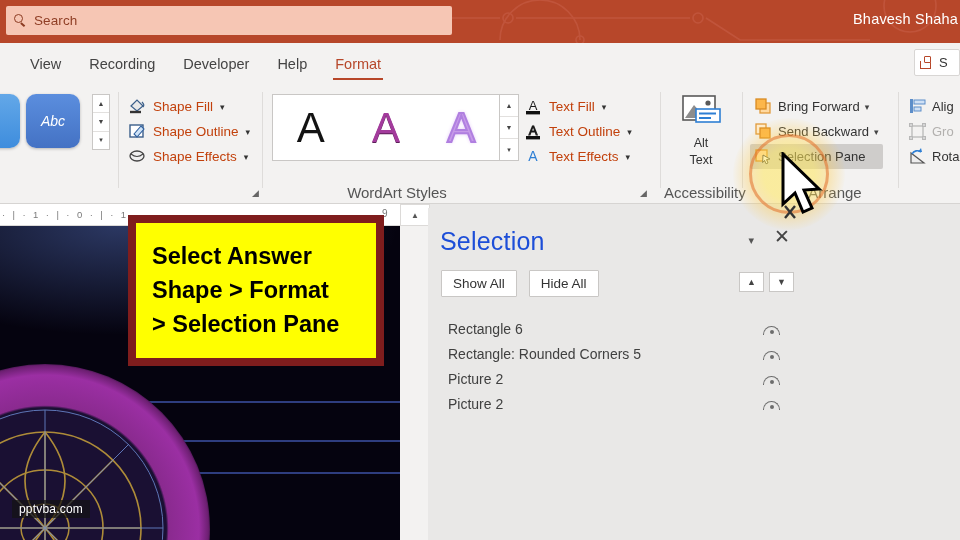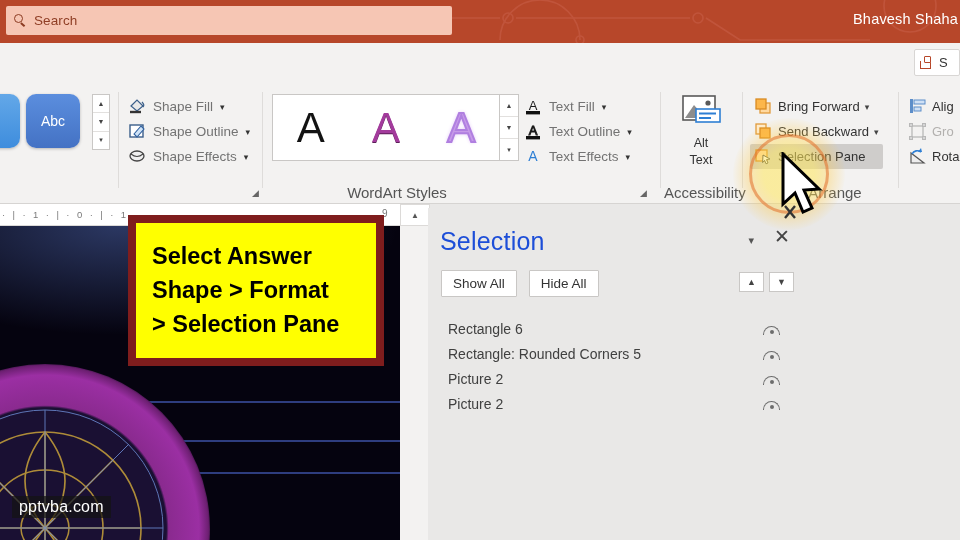--- a/index.html
+++ b/index.html
@@ -78,32 +78,32 @@
 
   
   .shape-gallery { position: absolute; left: -34px; top: 10px; display:flex; gap:6px; align-items:center;}
   .shp {
     width: 54px; height: 54px; border-radius: 10px;
     display: flex; align-items: center; justify-content: center;
     font-size: 14px; color: #ffffff;
     box-shadow: 0 1px 3px rgba(0,0,0,.25);
   }
   .shp.blue1 { background: linear-gradient(#63a8e8,#3e8ddd); }
-  .shp.blue2 { background: linear-gradient(#5b8ede,#4472c4); }
+  .shp.blue2 { background: linear-gradient(#5b8ede,#4472c4); font-style: italic; }
   .spin {
     position: absolute; left: 92px; top: 10px; width: 18px; height: 56px;
     border: 1px solid #c9c7c5; background: #fff;
     display: flex; flex-direction: column;
   }
   .spin div { flex: 1; display:flex; align-items:center; justify-content:center; font-size:7px; color:#444; border-bottom: 1px solid #e2e0de;}
   .spin div:last-child { border-bottom: none; }
 
   
   .menurow { display: flex; align-items: center; height: 25px; gap: 6px; }
-  .menurow .lbl { font-size: 13.5px; color: #737373; white-space: nowrap; }
+  .menurow .lbl { font-size: 13.5px; color: #c2410c; white-space: nowrap; }
   .menurow .caret { font-size: 9px; color: #333; margin-left: 1px; }
   .mini-ico { width: 19px; height: 19px; position: relative; flex: 0 0 auto; }
 
   
   .wa-gallery {
     position: absolute; left: 0px; top: 10px; width: 228px; height: 67px;
     background: #fff; border: 1px solid #c9c7c5; display: flex; align-items: center;
   }
   .wa-item { flex: 1; text-align: center; font-size: 42px; line-height: 1; font-family: "Liberation Sans", sans-serif; font-weight: 400;}
   .wa1 { color: #131313; }
@@ -167,21 +167,21 @@
   }
   .mil-spokes { position: absolute; left: -105px; top: 152px; width: 300px; height: 300px; }
   .mil-stage-glow {
     position: absolute; left: 0; top: 0; width: 400px; height: 110px;
     background: radial-gradient(ellipse at 30% 0%, rgba(90,120,200,.45), rgba(5,3,15,0) 70%);
   }
   .blue-line { position:absolute; left:0; width:400px; height:2px; background: rgba(80,110,220,.55); }
   .watermark {
     position: absolute; left: 12px; bottom: 22px;
     background: rgba(20,20,20,.72); color: #fff;
-    font-size: 16px; padding: 2px 7px; letter-spacing: .2px;
+    font-size: 12px; padding: 2px 7px; letter-spacing: .2px;
   }
 
   
   .callout {
     position: absolute; left: 128px; top: 215px; width: 256px; height: 151px;
     background: #ffff00; border: 8px solid #7f1d1d;
     padding: 16px 14px 0 16px;
   }
   .callout-text {
     font-size: 23.5px; line-height: 34px; color: #000; font-weight: bold;
@@ -264,20 +264,31 @@
       <span class="search-icon">
         <span class="ring"></span>
           <span class="stem"></span>
       </span>
       <span class="search-text">Search</span>
     </div>
     <div class="user-name">Bhavesh Shaha</div>
   </div>
 
   <div class="tabstrip">
+    <div class="tabs">
+      <div class="tab partial">&nbsp;</div>
+      <div class="tab">View</div>
+      <div class="tab">Recording</div>
+      <div class="tab">Developer</div>
+      <div class="tab">Help</div>
+      <div class="tab active">
+        <span>Format</span>
+        <span class="tabunder"></span>
+      </div>
+    </div>
     <div class="share-btn">
       <span class="share-ico">
           <span class="b"></span>
           <span class="a"></span>
         </span>
       <span class="share-label">S</span>
     </div>
   </div>
 
   <div class="ribbon">

